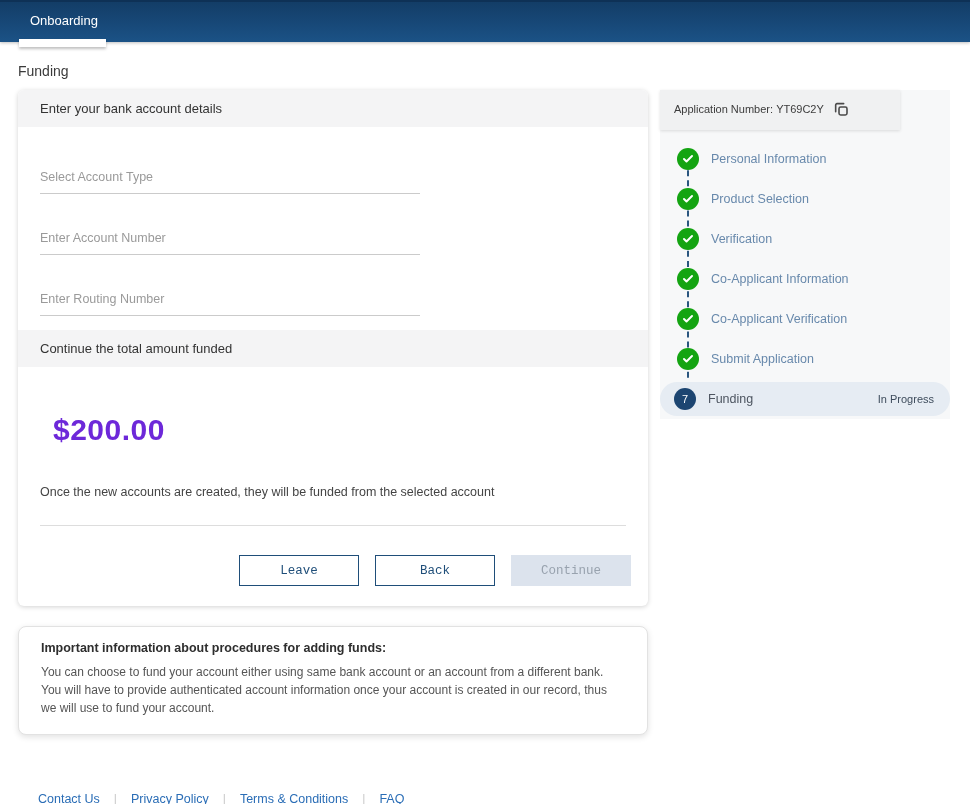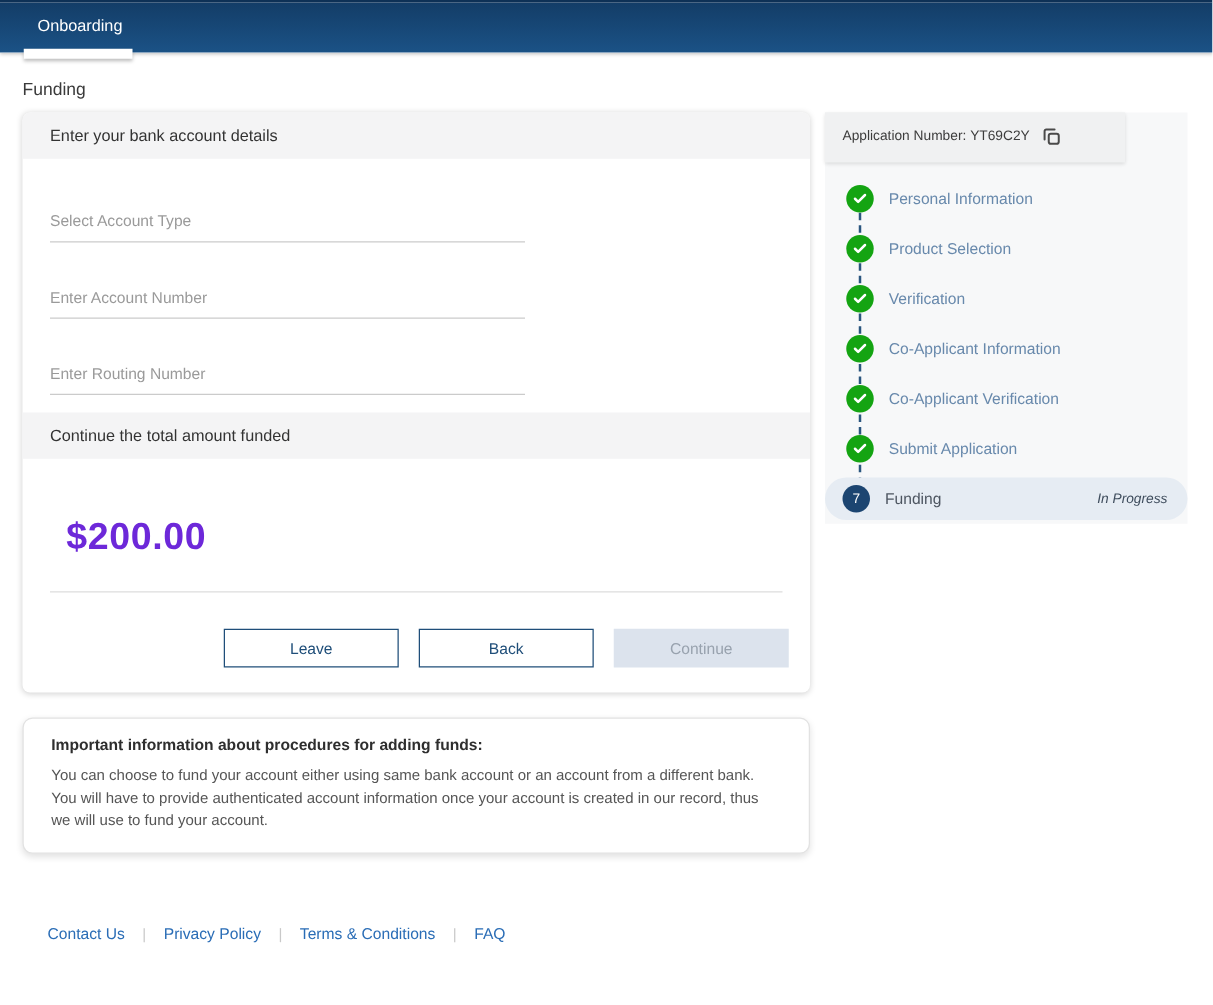--- a/index.html
+++ b/index.html
@@ -30,21 +30,21 @@
   .field input { width:100%; border:none; outline:none; background:transparent;
                  border-bottom:1px solid #cbcbcb; padding:4px 0 9px;
                  font-size:12.5px; color:#333; font-family:inherit; }
   .field input::placeholder { color:#9a9a9a; }
 
   .amount { font-size:30px; font-weight:bold; color:#6d28d9; margin:46px 0 0 35px;
             letter-spacing:.5px; }
   .note { margin:38px 22px 0; font-size:12.5px; color:#444444; }
   .divider { border-top:1px solid #dddddd; margin:26px 22px 0; }
   .btn-row { display:flex; justify-content:flex-end; gap:16px; margin:29px 17px 20px; }
-  .btn { width:140px; height:31px; font-size:12.5px; font-family:Liberation Sans, sans-serif; }
+  .btn { width:120px; height:31px; font-size:12.5px; font-family:Liberation Mono, monospace; }
   .btn-outline { background:#ffffff; border:1px solid #1f4e79; color:#1f4e79; cursor:pointer; }
   .btn-disabled { background:#dce3ed; border:none; color:#98a2ae; cursor:default; }
 
   
   .info-box { margin-top:20px; background:#ffffff; border:1px solid #e2e2e2;
               border-radius:8px; box-shadow:0 2px 6px rgba(0,0,0,.12);
               padding:14px 22px 17px; }
   .info-title { font-size:12.5px; font-weight:bold; color:#2e2e2e; }
   .info-body { margin-top:8px; font-size:12px; color:#555555; line-height:1.5;
                max-width:578px; }
@@ -75,21 +75,21 @@
                  justify-content:center; }
   .step-label { margin-left:12px; font-size:12.5px; color:#6889ac; }
 
   .current-step { display:flex; align-items:center; height:34px; margin-top:3px;
                   border-radius:17px; background:#e6ecf3; padding:0 16px 0 14px;
                   position:relative; z-index:1; cursor:pointer; }
   .current-circle { width:22px; height:22px; border-radius:50%; background:#1c4571;
                     color:#ffffff; font-size:11px; flex:0 0 22px; display:flex;
                     align-items:center; justify-content:center; }
   .current-label { margin-left:12px; font-size:12.5px; color:#4d5560; }
-  .current-status { margin-left:auto; font-size:11px; color:#3e4c5c;font-style:italic; }
+  .current-status { margin-left:auto; font-size:11px; color:#3e4c5c; }
 </style>
 </head>
 <body>
 
 <div class="navbar">
   <div class="navbar-tab">Onboarding</div>
   <div class="tab-indicator"></div>
 </div>
 
 <div class="page-title">Funding</div>
@@ -109,20 +109,21 @@
         </div>
         <div class="field">
           <input type="text" placeholder="Enter Routing Number" style="">
         </div>
       </div>
 
       <div class="section-band">Continue the total amount funded</div>
 
       <div class="amount">$200.00</div>
 
+      <div class="note">Once the new accounts are created, they will be funded from the selected account</div>
 
       <div class="divider"></div>
 
       <div class="btn-row">
         <button class="btn btn-outline">Leave</button>
         <button class="btn btn-outline">Back</button>
         <button class="btn btn-disabled" disabled="">Continue</button>
       </div>
     </div>
 

